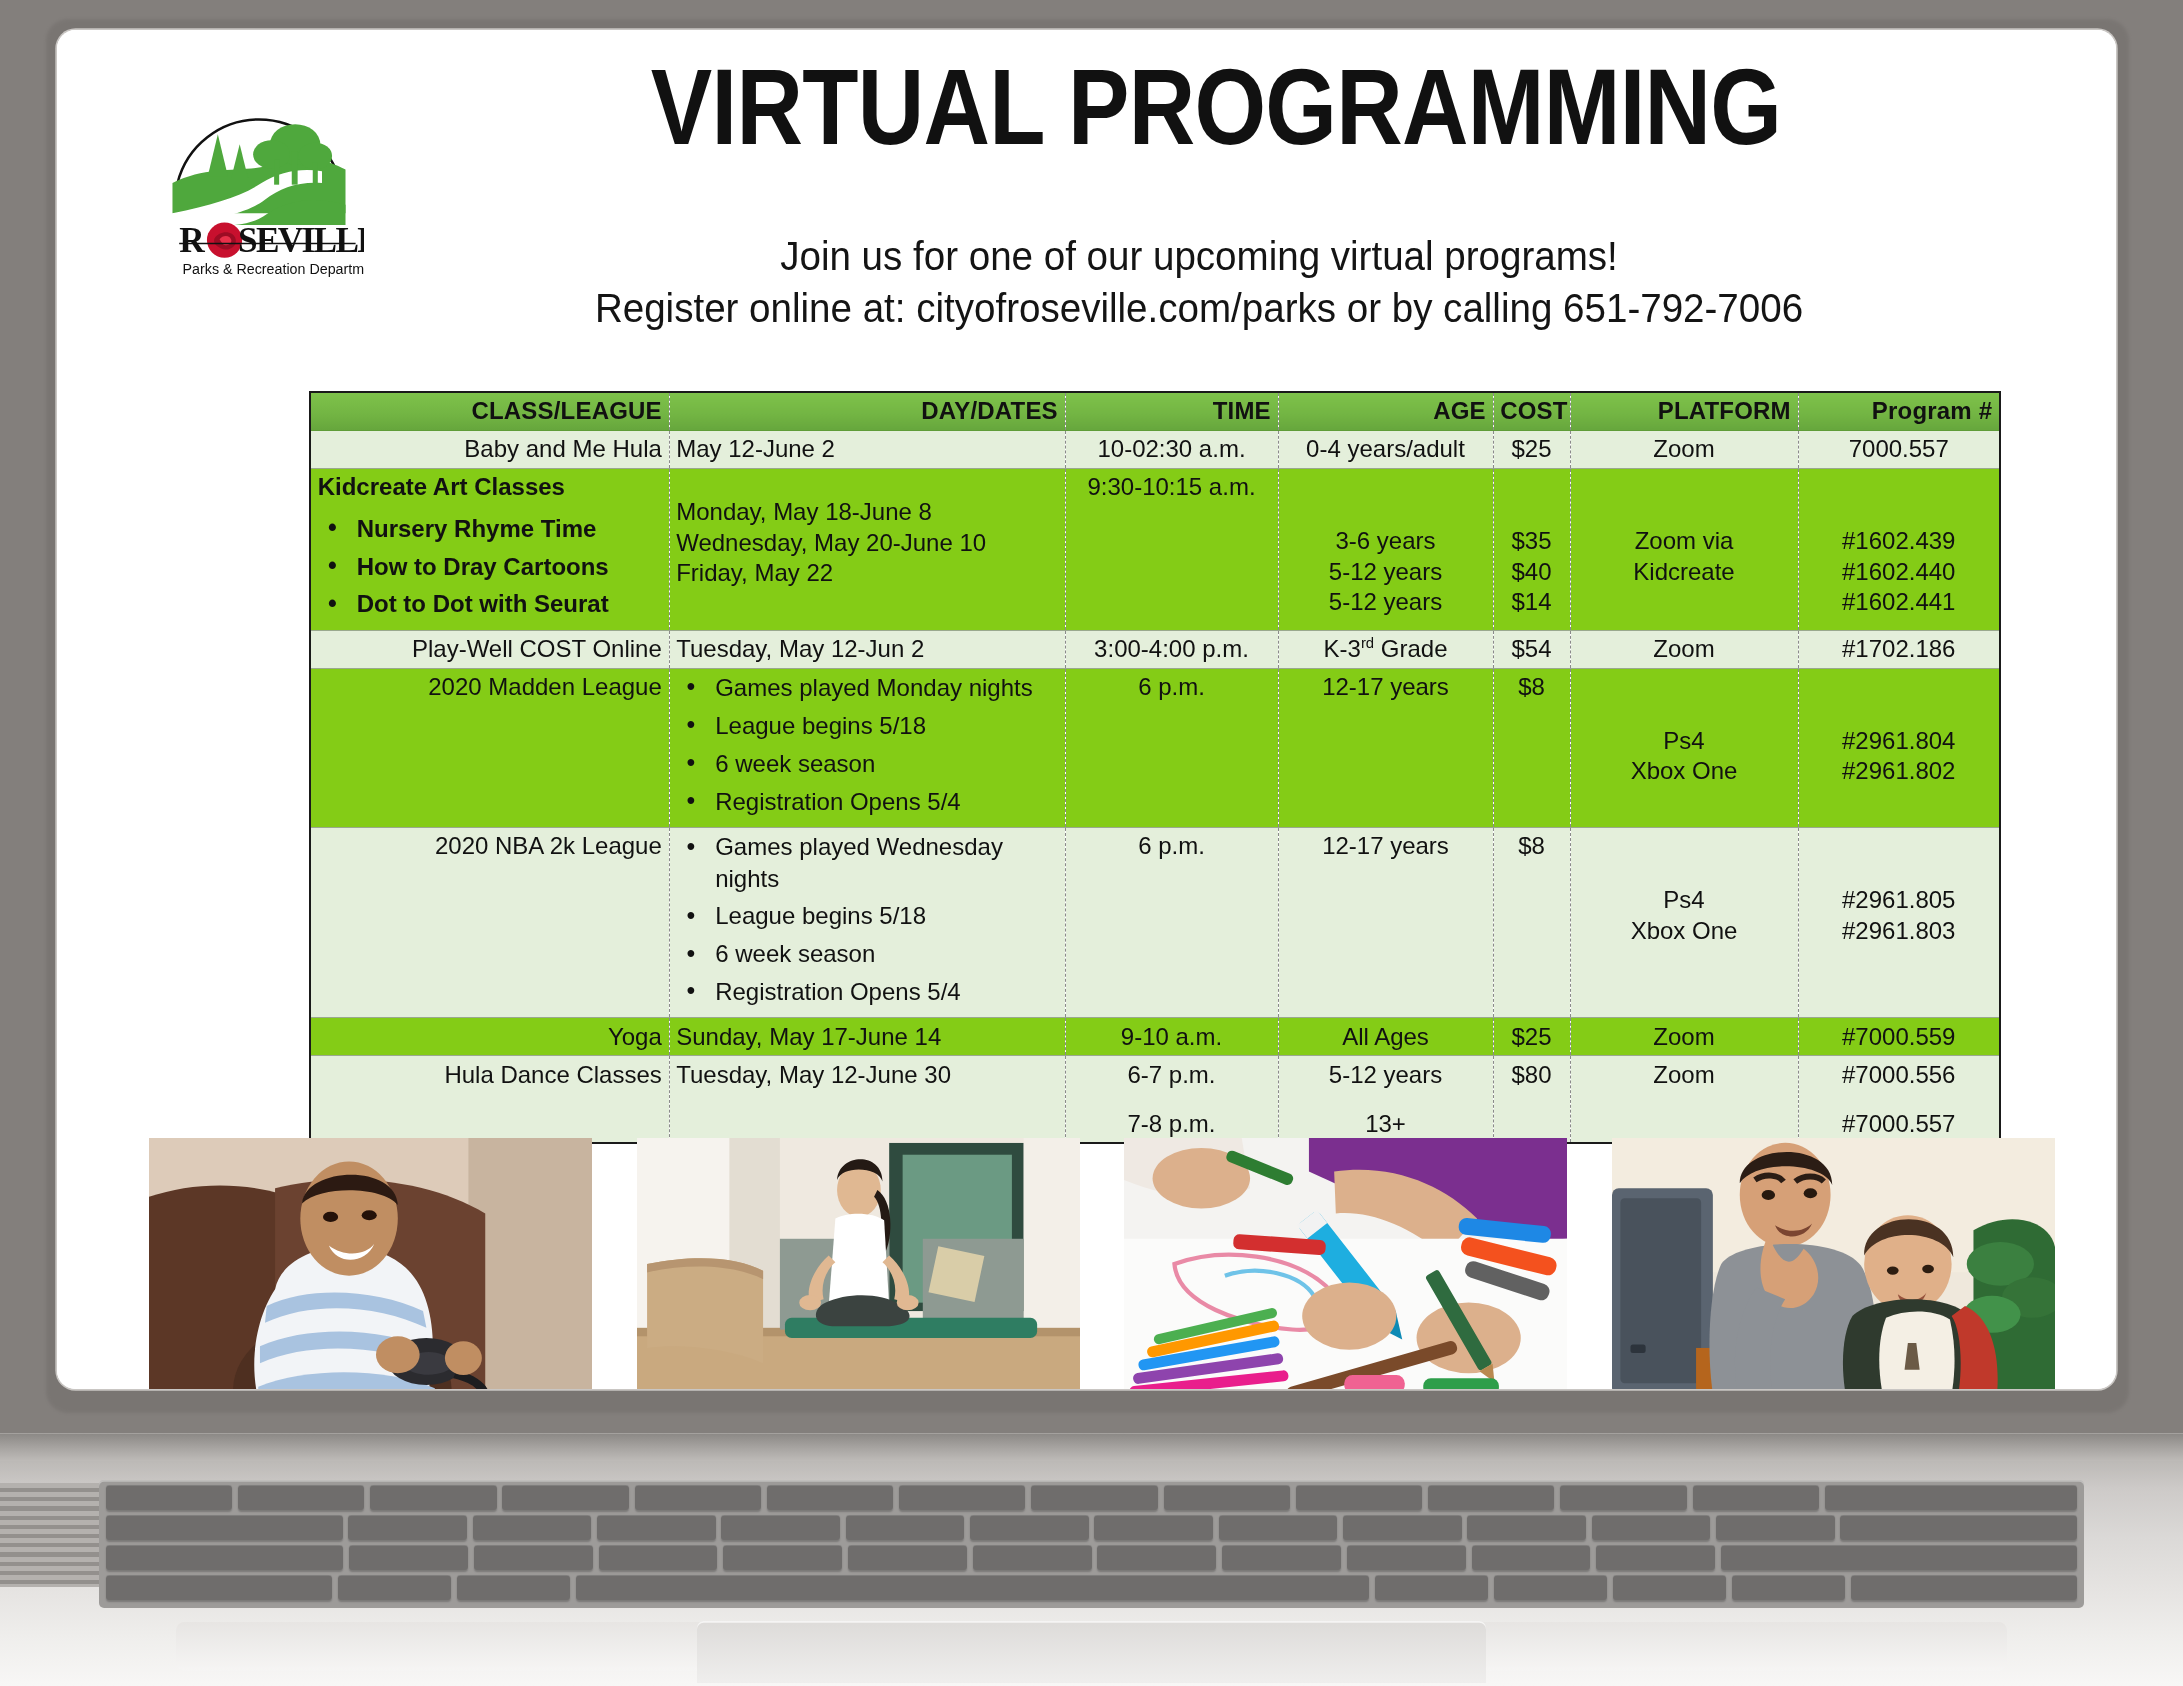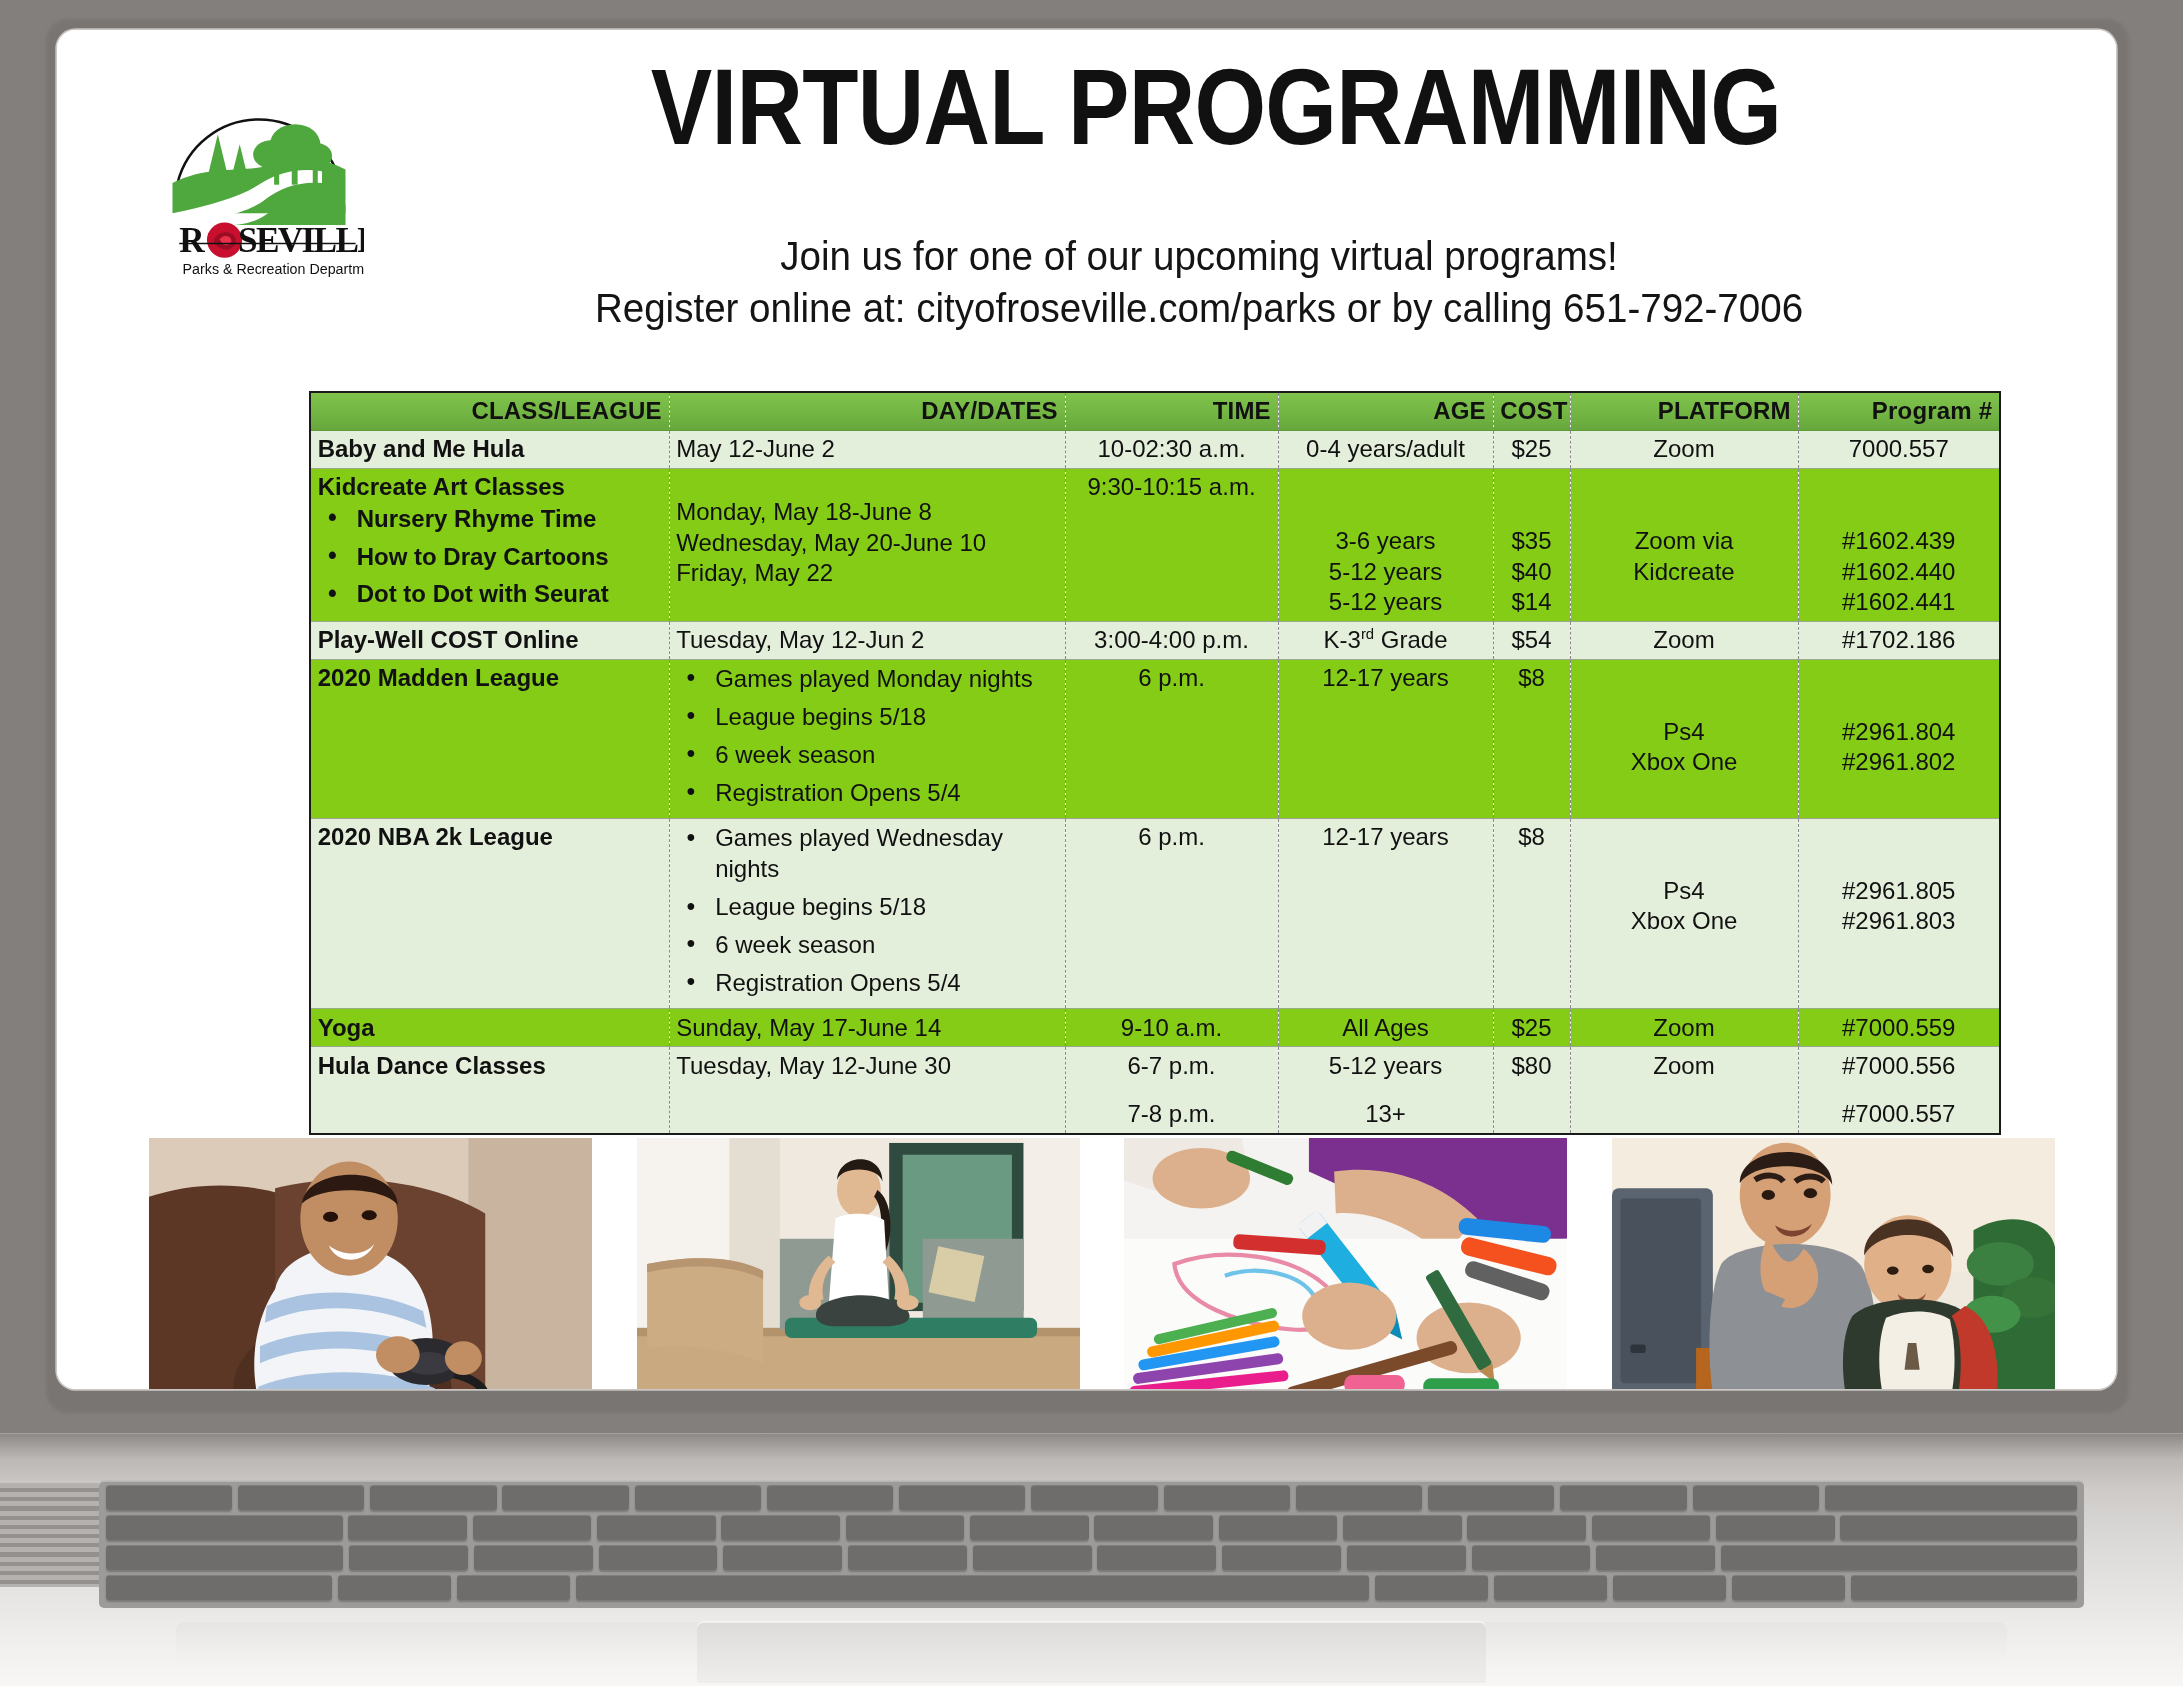--- a/index.html
+++ b/index.html
@@ -102,21 +102,21 @@
     background:linear-gradient(180deg,#7ec24a 0%,#72b443 60%,#66a63c 100%);
     color:#0b0b0b;font-weight:700;font-size:24px;text-align:right;
     padding:7.6px 3.4px 9.2px;border-bottom:1.7px solid #5f9c38;
     vertical-align:middle;letter-spacing:0.2px;
   }
   tbody tr.alt > td{background:#e4efdb;}
   tbody tr.plain > td{background:#84cc16;}
   tbody tr > td{border-top:0.8px solid #cfd9c6;}
   tbody tr.sep > td{border-top:1.7px solid #9aa98e;}
 
-  .c-class{font-weight:700;text-align:left;}
+  .c-class{font-weight:400;text-align:right;}
   .ctr{text-align:center;}
   .lft{text-align:left;}
   .mid{vertical-align:middle;}
 
   ul.blist{margin:0;padding:0 0 0 39px;list-style:none;}
   ul.blist li{position:relative;margin:0 0 6.7px 0;font-size:24px;line-height:1.3;}
   ul.blist li:before{
     content:"\2022";position:absolute;left:-28.6px;top:-1.7px;font-size:25px;color:#111;
   }
   ul.blist.bold li{font-weight:700;}
@@ -218,21 +218,21 @@
             <td class="ctr">10-02:30 a.m.</td>
             <td class="ctr">0-4 years/adult</td>
             <td class="ctr">$25</td>
             <td class="ctr">Zoom</td>
             <td class="ctr">7000.557</td>
           </tr>
 
           <tr class="plain sep">
             <td class="lft">
               <div style="font-weight:700">Kidcreate Art Classes</div>
-              <ul class="blist bold" style="">
+              <ul class="blist bold" style="margin-top:10px">
                 <li>Nursery Rhyme Time</li>
                 <li>How to Dray Cartoons</li>
                 <li>Dot to Dot with Seurat</li>
               </ul>
             </td>
             <td class="lft">
               <span class="gap"></span>
               <span class="stack">Monday, May 18-June 8</span>
               <span class="stack">Wednesday, May 20-June 10</span>
               <span class="stack">Friday, May 22</span>

